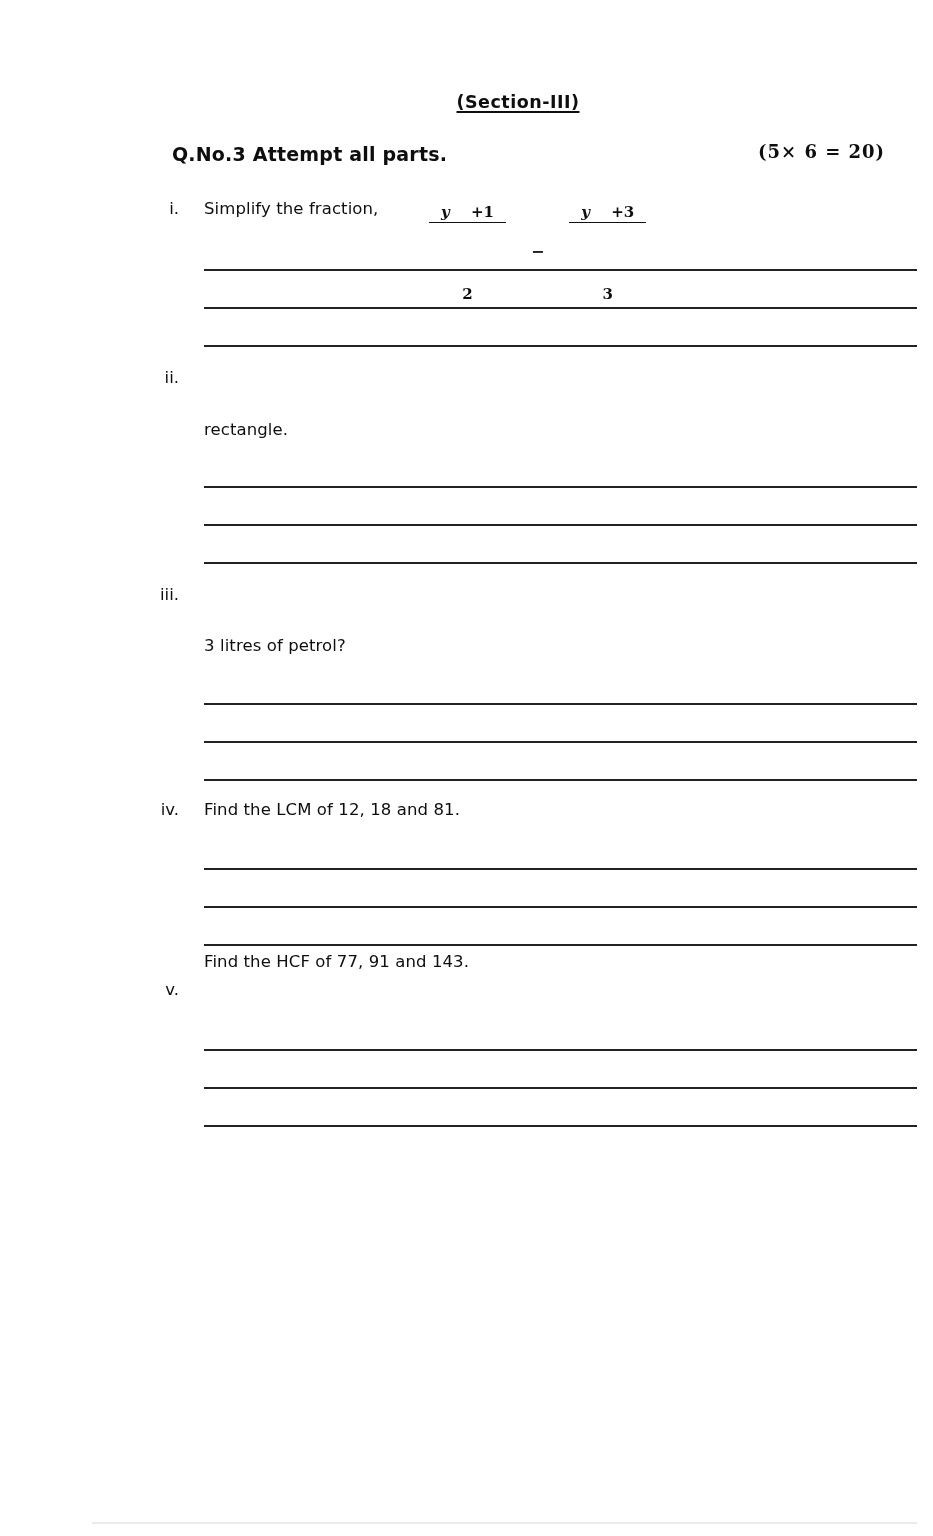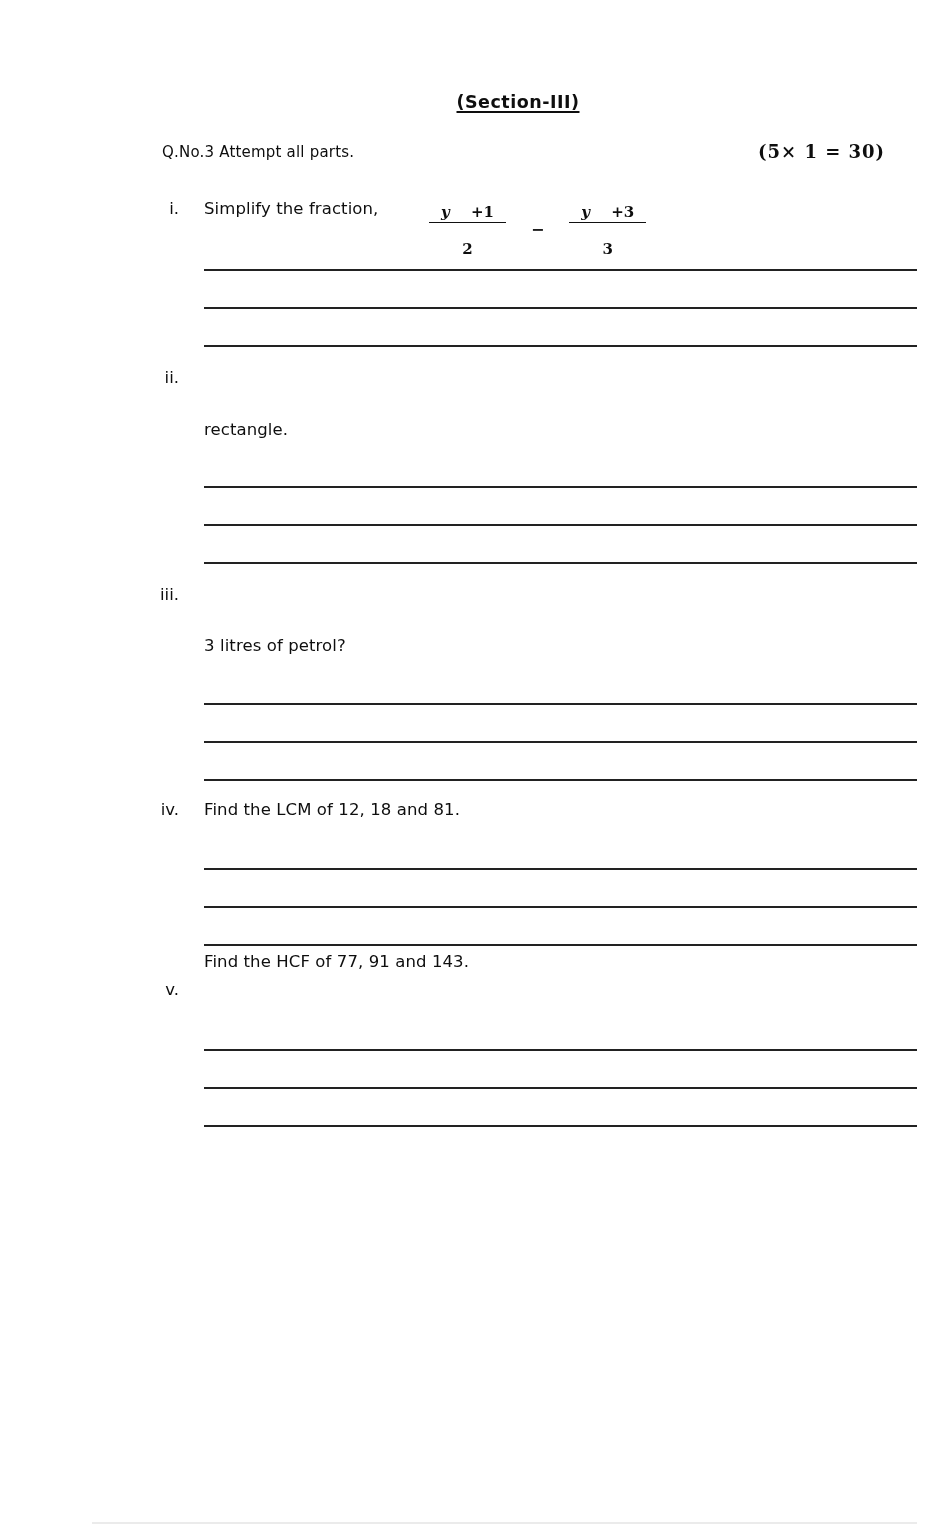--- a/index.html
+++ b/index.html
@@ -24,23 +24,23 @@
     font-weight: bold;
     text-decoration: underline;
     text-underline-offset: 3px;
     text-decoration-thickness: 2px;
     letter-spacing: 0.5px;
   }
 
   .q-header {
     position: absolute;
     top: 111px;
-    left: 130px;
-    font-size: 15px;
-    font-weight: normal;
+    left: 140px;
+    font-size: 19px;
+    font-weight: bold;
     letter-spacing: 0.2px;
     white-space: pre;
   }
 
   .marks {
     position: absolute;
     top: 109px;
     left: 726px;
     font-family: "DejaVu Serif", serif;
     font-size: 18px;
@@ -88,20 +88,21 @@
     top: 155px;
     left: 381px;
     display: flex;
     align-items: center;
     font-family: "DejaVu Serif", serif;
   }
   .fraction {
     display: inline-flex;
     flex-direction: column;
     align-items: center;
+    gap: 45px;
   }
   .frac-num {
     font-size: 15px;
     font-weight: bold;
     padding: 0 4px 1px 4px;
     border-bottom: 1.6px solid #111;
     line-height: 18px;
     white-space: pre;
   }
   .frac-den {
@@ -137,21 +138,21 @@
   }
 </style>
 </head>
 <body>
 
 <div class="page">
 
   <div class="section-title">(Section-III)</div>
 
   <div class="q-header">Q.No.3 Attempt all parts.</div>
-  <div class="marks">(5× 1 = 30)</div>
+  <div class="marks">(5× 6 = 20)</div>
 
   <div class="q-number" style="top:167px">i.</div>
   <div class="q-text" style="top:167px">Simplify the fraction,</div>
   <div class="fraction-group">
     <span class="fraction">
       <span class="frac-num"><span class="frac-var">y</span><span> +1</span></span>
       <span class="frac-den">2</span>
     </span>
     <span class="frac-op">−</span>
     <span class="fraction">

